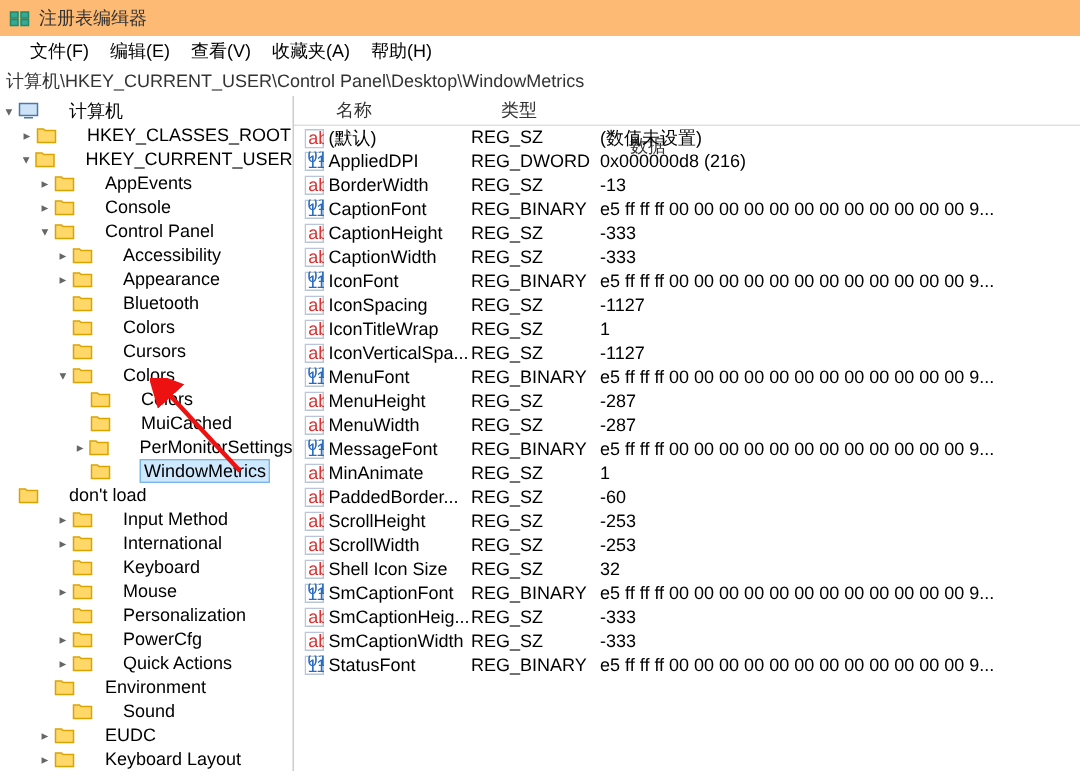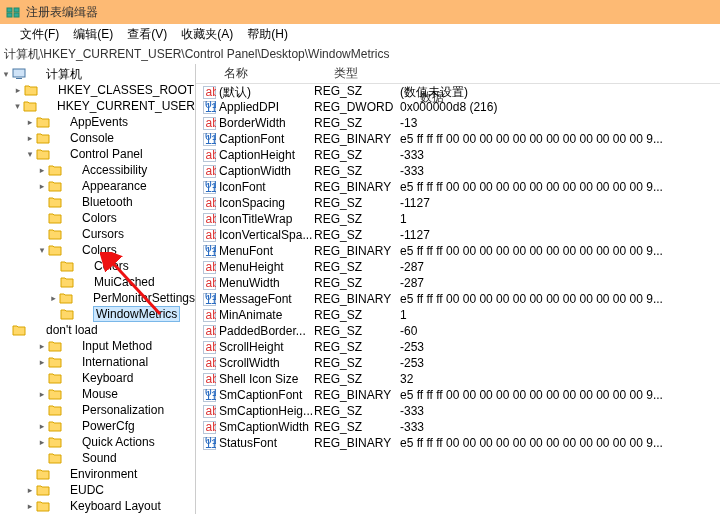--- a/index.html
+++ b/index.html
@@ -269,37 +269,37 @@
       </div>
       <div class="tree-row" style="padding-left:36px">
         <span class="twisty">▸</span>
         <span class="folder-icon">
           <svg width="14" height="12" viewBox="0 0 14 12">
             <path d="M1 2h4l1 1h7v8H1z" fill="#ffd869" stroke="#d9a400"></path>
           </svg>
         </span>
         <span class="label">Quick Actions</span>
       </div>
+      <div class="tree-row" style="padding-left:24px">
+        <span class="twisty"> </span>
+        <span class="folder-icon">
+          <svg width="14" height="12" viewBox="0 0 14 12">
+            <path d="M1 2h4l1 1h7v8H1z" fill="#ffd869" stroke="#d9a400"></path>
+          </svg>
+        </span>
+        <span class="label">Environment</span>
+      </div>
       <div class="tree-row" style="padding-left:36px">
         <span class="twisty"> </span>
         <span class="folder-icon">
           <svg width="14" height="12" viewBox="0 0 14 12">
             <path d="M1 2h4l1 1h7v8H1z" fill="#ffd869" stroke="#d9a400"></path>
           </svg>
         </span>
         <span class="label">Sound</span>
-      </div>
-      <div class="tree-row" style="padding-left:24px">
-        <span class="twisty"> </span>
-        <span class="folder-icon">
-          <svg width="14" height="12" viewBox="0 0 14 12">
-            <path d="M1 2h4l1 1h7v8H1z" fill="#ffd869" stroke="#d9a400"></path>
-          </svg>
-        </span>
-        <span class="label">Environment</span>
       </div>
       <div class="tree-row" style="padding-left:24px">
         <span class="twisty">▸</span>
         <span class="folder-icon">
           <svg width="14" height="12" viewBox="0 0 14 12">
             <path d="M1 2h4l1 1h7v8H1z" fill="#ffd869" stroke="#d9a400"></path>
           </svg>
         </span>
         <span class="label">EUDC</span>
       </div>

